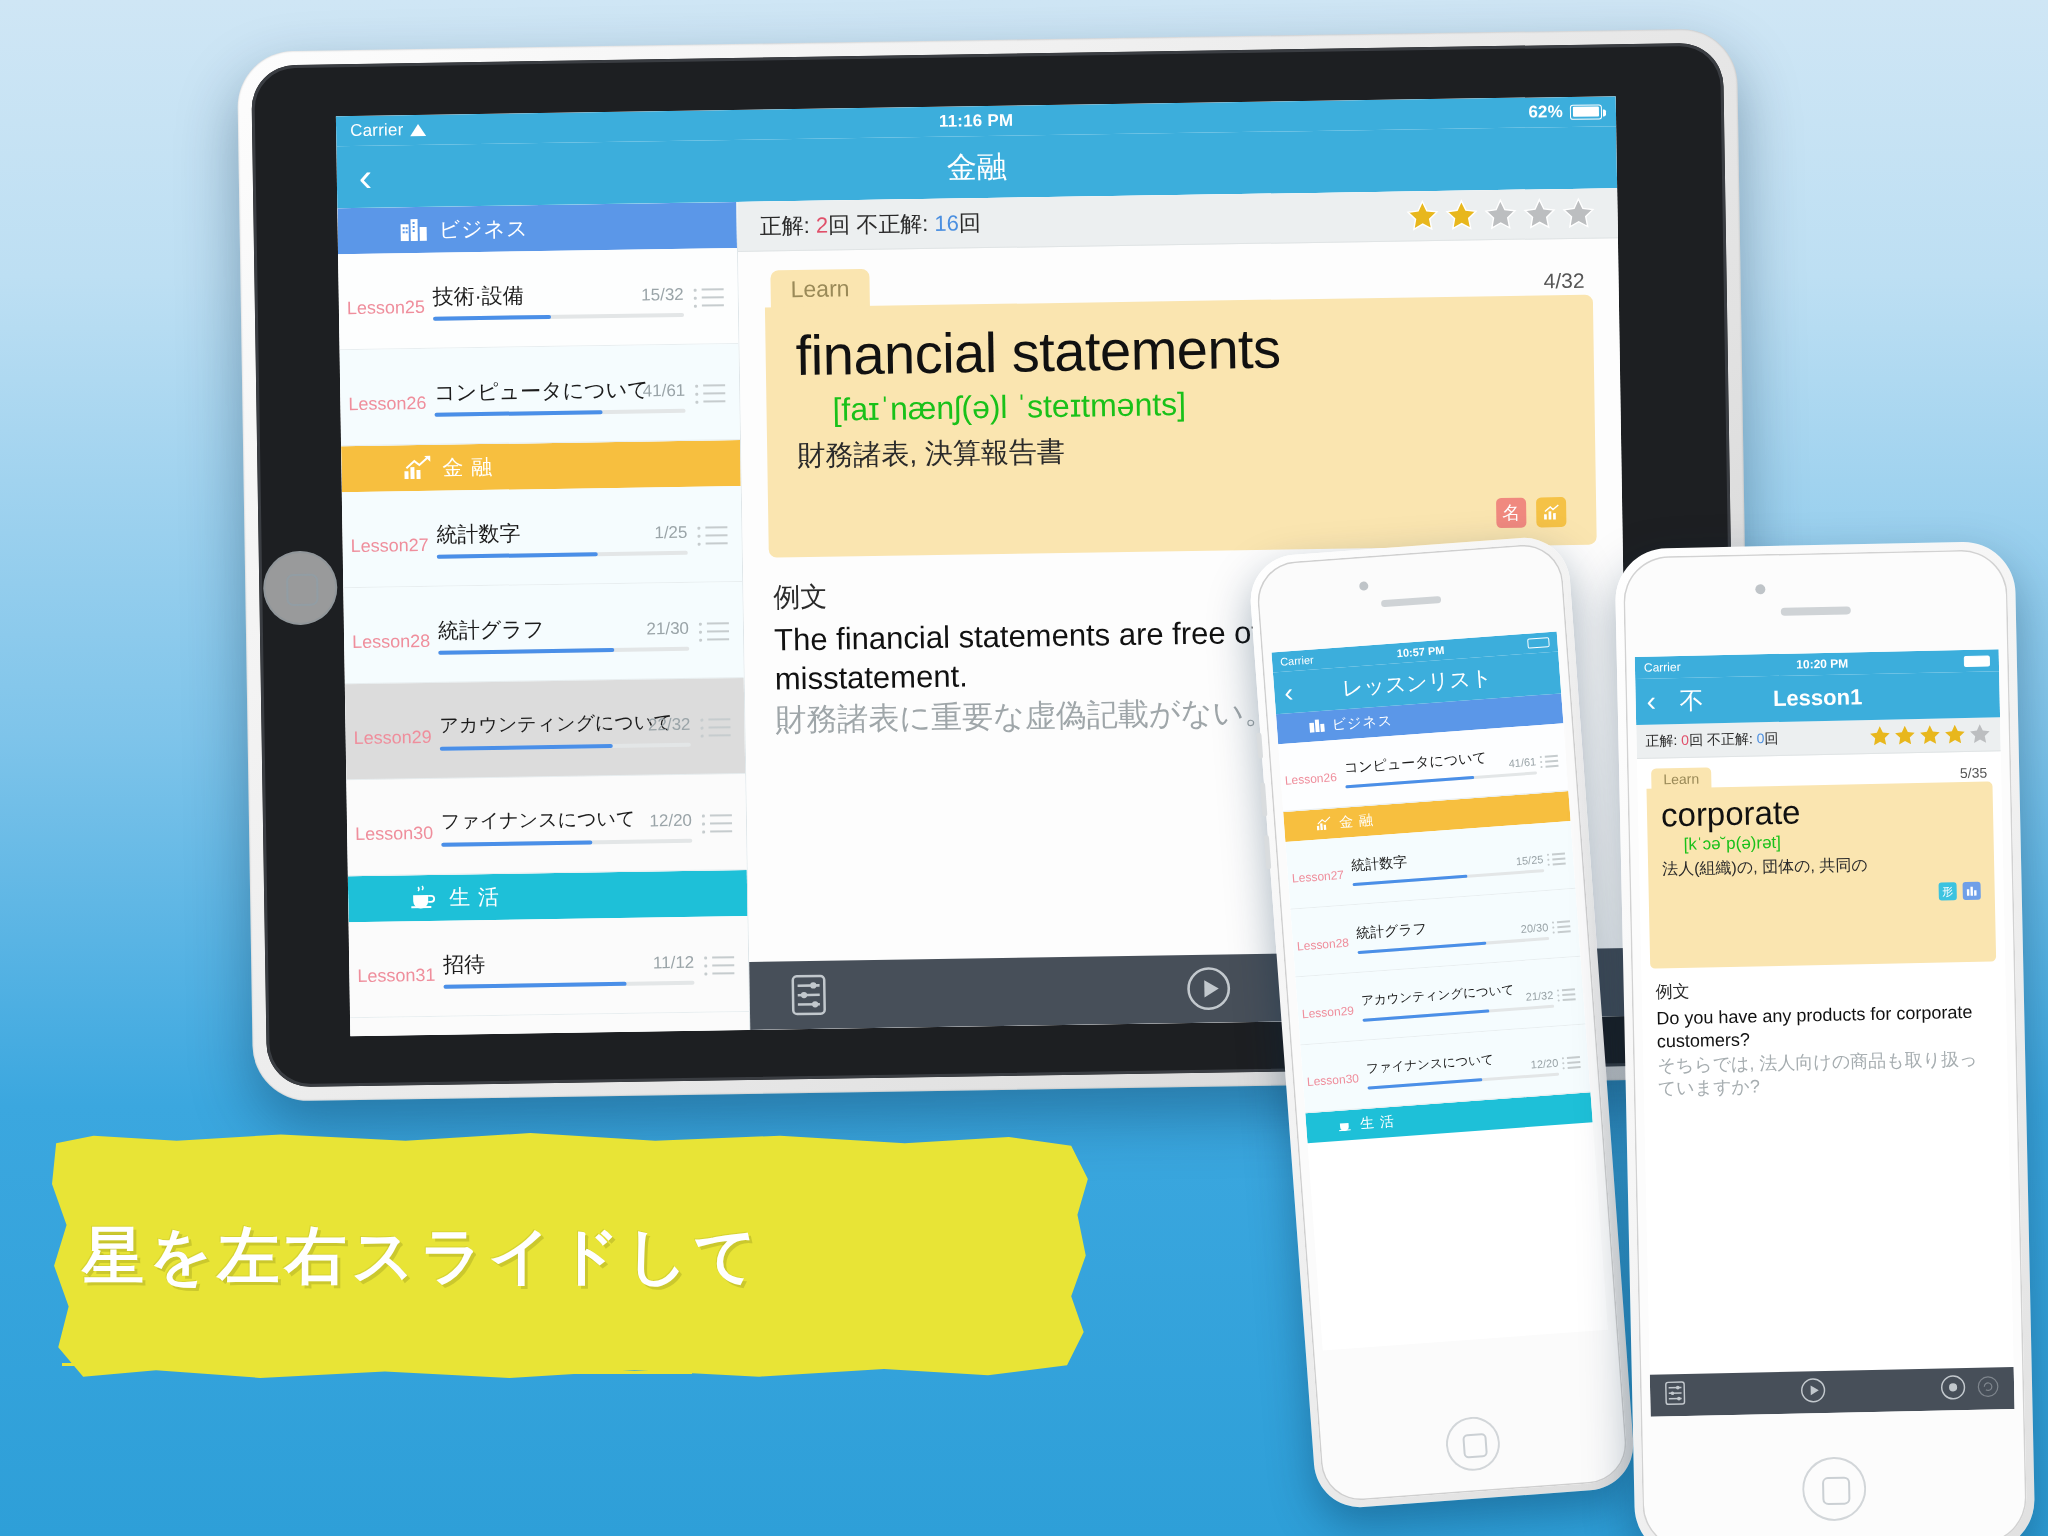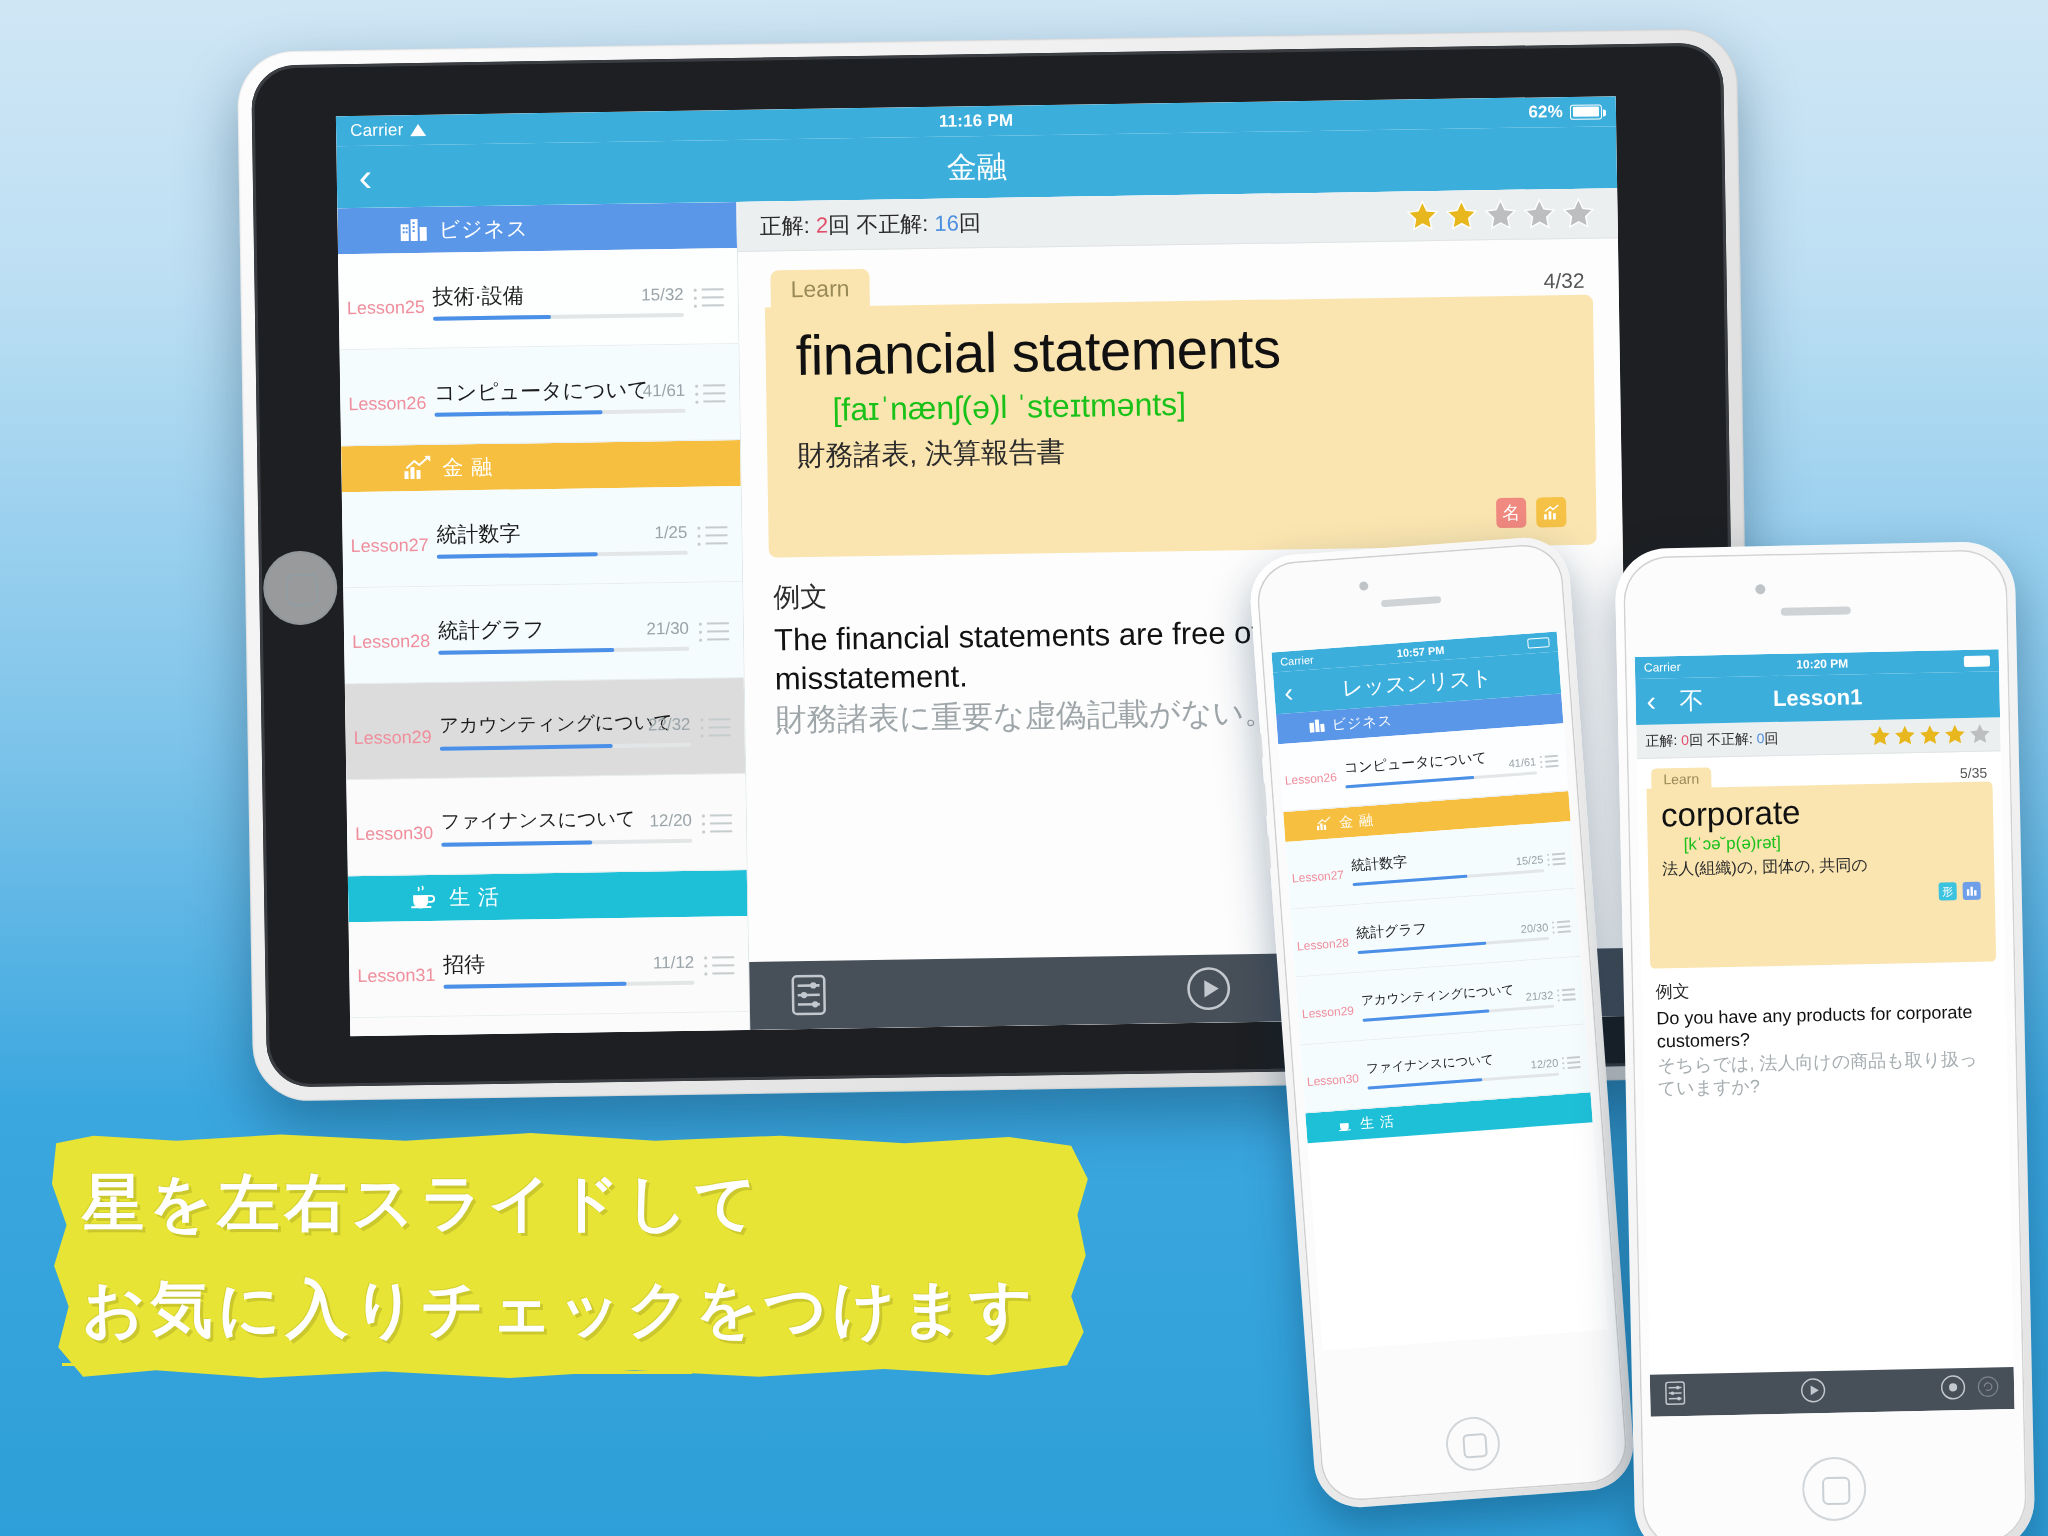--- a/index.html
+++ b/index.html
@@ -772,17 +772,16 @@
     <div class="ln" style="left:950px;top:72px;width:78px"></div>
     <div class="ln" style="left:958px;top:98px;width:62px"></div>
     <div class="ln" style="left:946px;top:128px;width:82px"></div>
     <div class="ln" style="left:954px;top:158px;width:66px"></div>
     <div class="ln" style="left:944px;top:186px;width:74px"></div>
     <div class="ln" style="left:956px;top:212px;width:58px"></div>
     <div class="ln" style="left:10px;top:235px;width:300px"></div>
     <div class="ln" style="left:380px;top:243px;width:260px"></div>
     <div class="banner-text">
       <div>星を左右スライドして</div>
-      <div>お気に入りチェックをつけます</div>
     </div>
   </div>
 
 </div>
 
 </body></html>

